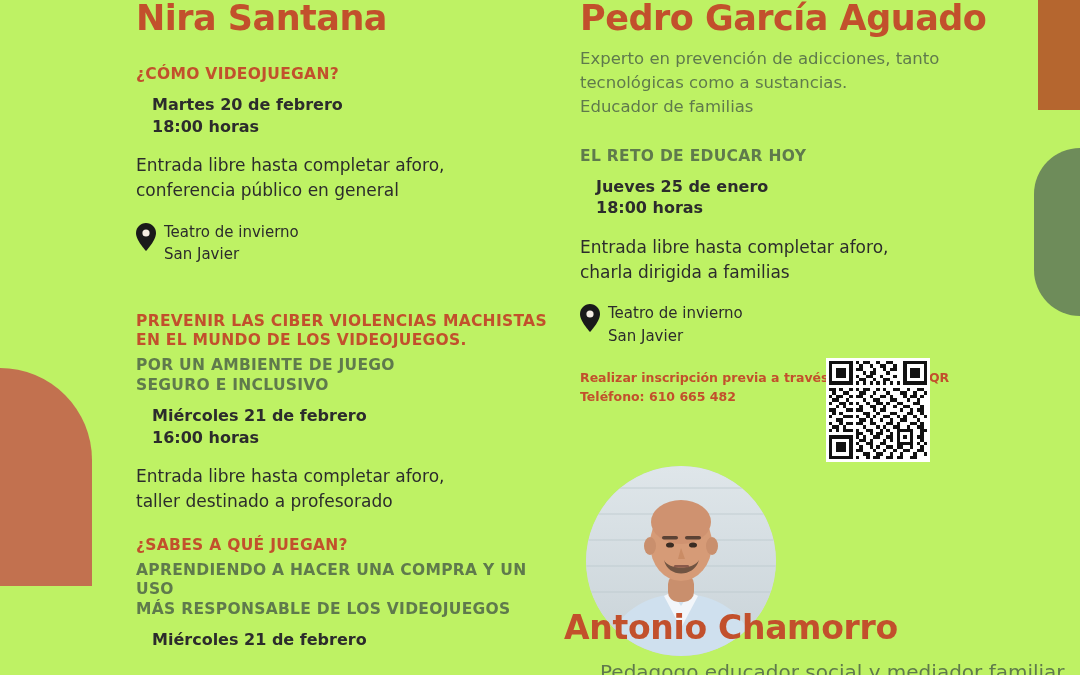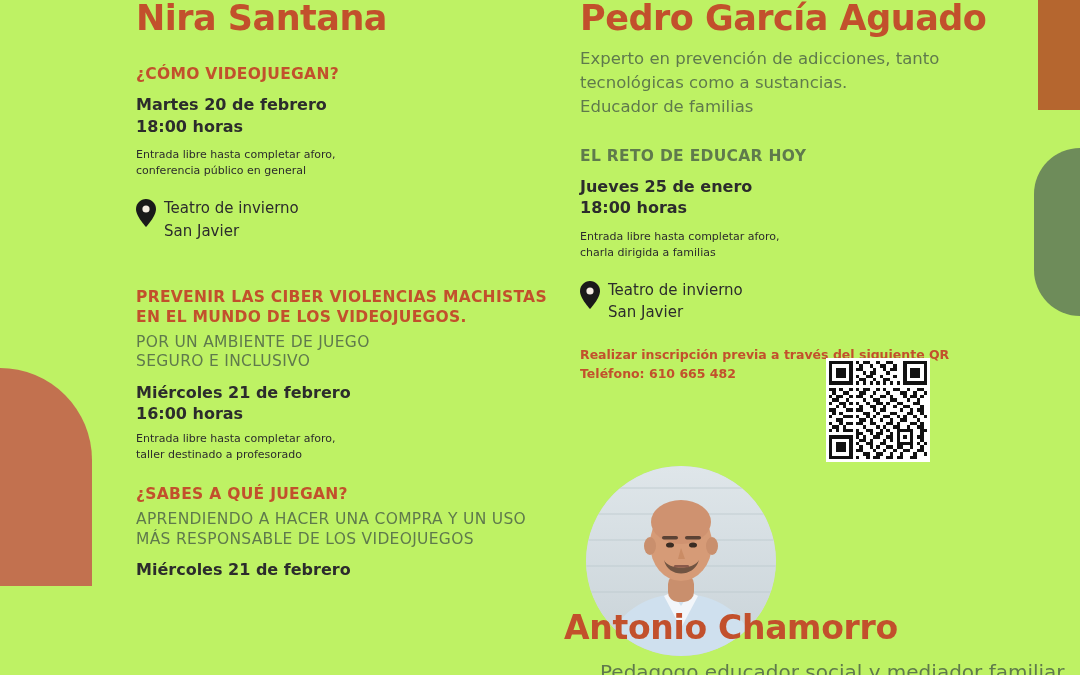--- a/index.html
+++ b/index.html
@@ -78,38 +78,38 @@
     color: #c2502c;
     letter-spacing: 0.3px;
     line-height: 1.25;
     margin: 0;
   }
   .talk-title.green {
     color: #5f7a4c;
   }
   .talk-sub {
     font-family: "DejaVu Sans", sans-serif;
-    font-weight: normal;
+    font-weight: bold;
     font-size: 15.5px;
     color: #5f7a4c;
     letter-spacing: 0.3px;
     line-height: 1.25;
     margin: 0;
   }
   .talk-date {
     font-family: "DejaVu Sans", sans-serif;
     font-weight: bold;
     font-size: 16px;
     color: #2c2c2c;
     line-height: 1.35;
-    margin: 0;
+    margin: 16px;
   }
   .talk-note {
     font-family: "DejaVu Sans", sans-serif;
-    font-size: 11px;
+    font-size: 17px;
     color: #2c2c2c;
     line-height: 1.45;
     margin: 0;
   }
   .venue {
     font-family: "DejaVu Sans", sans-serif;
     font-size: 15px;
     color: #2c2c2c;
     line-height: 1.5;
     margin: 0;

